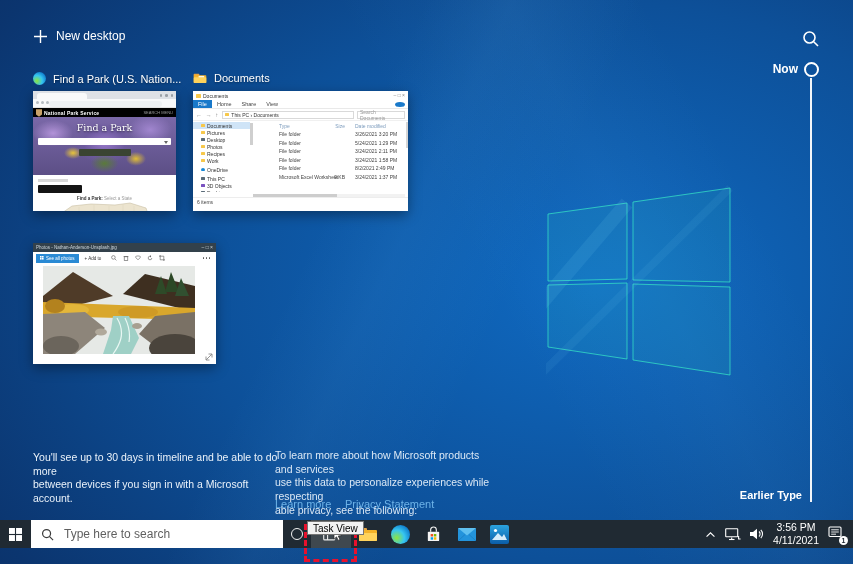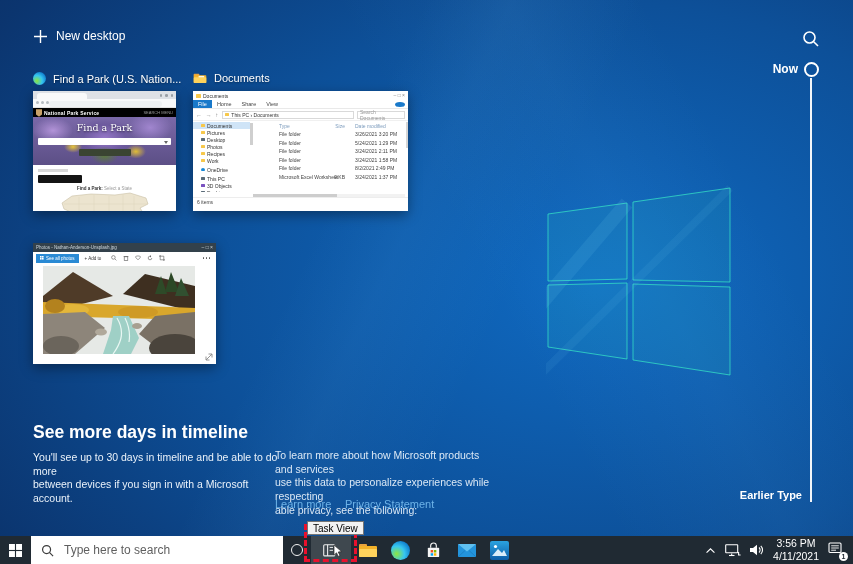--- a/index.html
+++ b/index.html
@@ -28,21 +28,21 @@
   .e-tab{position:absolute;left:4px;top:2px;width:50px;height:6px;background:#f8f9fa;border-radius:3px 3px 0 0;}
   .e-dots{position:absolute;right:3px;top:3px;display:flex;gap:3px;}
   .e-dots i{width:2.5px;height:2.5px;background:#9aa0a6;border-radius:50%;}
   .e-addr{height:9px;background:#f8f9fa;border-bottom:1px solid #e3e3e3;position:relative;}
   .e-url{position:absolute;left:16px;right:14px;top:1.5px;height:6px;background:#eef1f3;border-radius:3px;}
   .e-nav{position:absolute;left:3px;top:2px;display:flex;gap:2px;}
   .e-nav i{width:3px;height:3px;border-radius:50%;background:#b6bcc2;}
   .e-npshead{height:9px;background:#000;display:flex;align-items:center;padding:0 3px;gap:2px;}
   .e-npshead .nps-name{color:#fff;font-size:5px;font-weight:bold;letter-spacing:.2px;}
   .e-npshead .nps-right{margin-left:auto;color:#9a9a9a;font-size:4px;}
-  .e-hero{height:48px;position:relative;background:
+  .e-hero{height:58px;position:relative;background:
     radial-gradient(20px 13px at 14% 28%, #b293d8 0%, rgba(178,147,216,0) 100%),
     radial-gradient(22px 15px at 82% 22%, #a186cf 0%, rgba(161,134,207,0) 100%),
     radial-gradient(9px 6px at 28% 62%, #e8c53a 0%, rgba(232,197,58,0) 100%),
     radial-gradient(10px 7px at 72% 72%, #e0bd35 0%, rgba(224,189,53,0) 100%),
     radial-gradient(14px 9px at 50% 80%, #5a7a3a 0%, rgba(90,122,58,0) 100%),
     radial-gradient(30px 20px at 50% 45%, #9678c8 0%, #6d5a9e 70%, rgba(109,90,158,0) 100%),
     linear-gradient(#7a68a8,#5c4f86);}
   .e-hero-title{position:absolute;left:0;right:0;top:5px;text-align:center;color:#fff;
     font-family:"DejaVu Serif",serif;font-size:9.5px;text-shadow:0 1px 2px rgba(0,0,0,.5);}
   .e-select{position:absolute;left:5px;right:5px;top:21px;height:7px;background:#fff;border-radius:1px;}
@@ -112,21 +112,21 @@
 
   
   .promo-h{position:absolute;left:33px;top:422px;color:#fff;font-size:17.5px;font-weight:bold;}
   .promo-b{position:absolute;left:33px;top:451px;width:252px;color:#eaf2fa;font-size:10.5px;line-height:1.3;white-space:pre-line;}
   .signin{position:absolute;left:33px;top:487px;width:88px;height:24px;background:#1b87da;border:none;color:#fff;font-size:12px;cursor:pointer;}
   .privacy-b{position:absolute;left:275px;top:449px;width:215px;color:#dbe8f5;font-size:10.5px;line-height:1.3;white-space:pre-line;}
   .link{position:absolute;top:498px;color:#6db3e8;font-size:11px;text-decoration:none;cursor:pointer;}
   .link.l1{left:275px;} .link.l2{left:345px;}
 
   
-  .taskbar{position:absolute;left:0;bottom:0;width:853px;height:28px;background:#202a33;}
+  .taskbar{position:absolute;left:0;bottom:16px;width:853px;height:28px;background:#202a33;}
   .tb-btn{position:absolute;top:0;height:28px;display:flex;align-items:center;justify-content:center;cursor:pointer;background:transparent;border:none;}
   .tb-start{left:0;width:31px;}
   .tb-searchbox{position:absolute;left:31px;top:0;width:252px;height:28px;background:#fff;display:flex;align-items:center;gap:8px;padding-left:10px;}
   .tb-searchbox input{border:none;outline:none;font-size:12px;color:#333;width:190px;font-family:inherit;background:transparent;}
   .tb-searchbox input::placeholder{color:#5f5f5f;opacity:1;}
   .tb-cortana{left:282px;width:29px;}
   .cortana-ring{width:12px;height:12px;border:1.6px solid #f2f2f2;border-radius:50%;}
   .tb-taskview{left:311px;width:40px;background:rgba(255,255,255,.14);}
   .tb-app{width:33px;}
   .apps{position:absolute;left:351px;top:0;height:28px;display:flex;}
@@ -407,21 +407,20 @@
 
   <svg class="rail-search" width="18" height="18" viewBox="0 0 18 18">
     <circle cx="7.5" cy="7.5" r="5.5" fill="none" stroke="#fff" stroke-width="1.6"></circle>
     <line x1="11.7" y1="11.7" x2="16" y2="16" stroke="#fff" stroke-width="1.6"></line>
   </svg>
   <div class="now-label">Now</div>
   <div class="now-circle"></div>
   <div class="timeline-line"></div>
   <div class="earlier-label">Earlier Type</div>
 
-  <div class="promo-h">See more days in timeline</div>
   <div class="promo-b">You'll see up to 30 days in timeline and be able to do more
 between devices if you sign in with a Microsoft account.</div>
 
   <div class="privacy-b">To learn more about how Microsoft products and services
 use this data to personalize experiences while respecting
 able privacy, see the following:</div>
   <a class="link l1">Learn more</a>
   <a class="link l2">Privacy Statement</a>
 
   <div class="taskbar">

